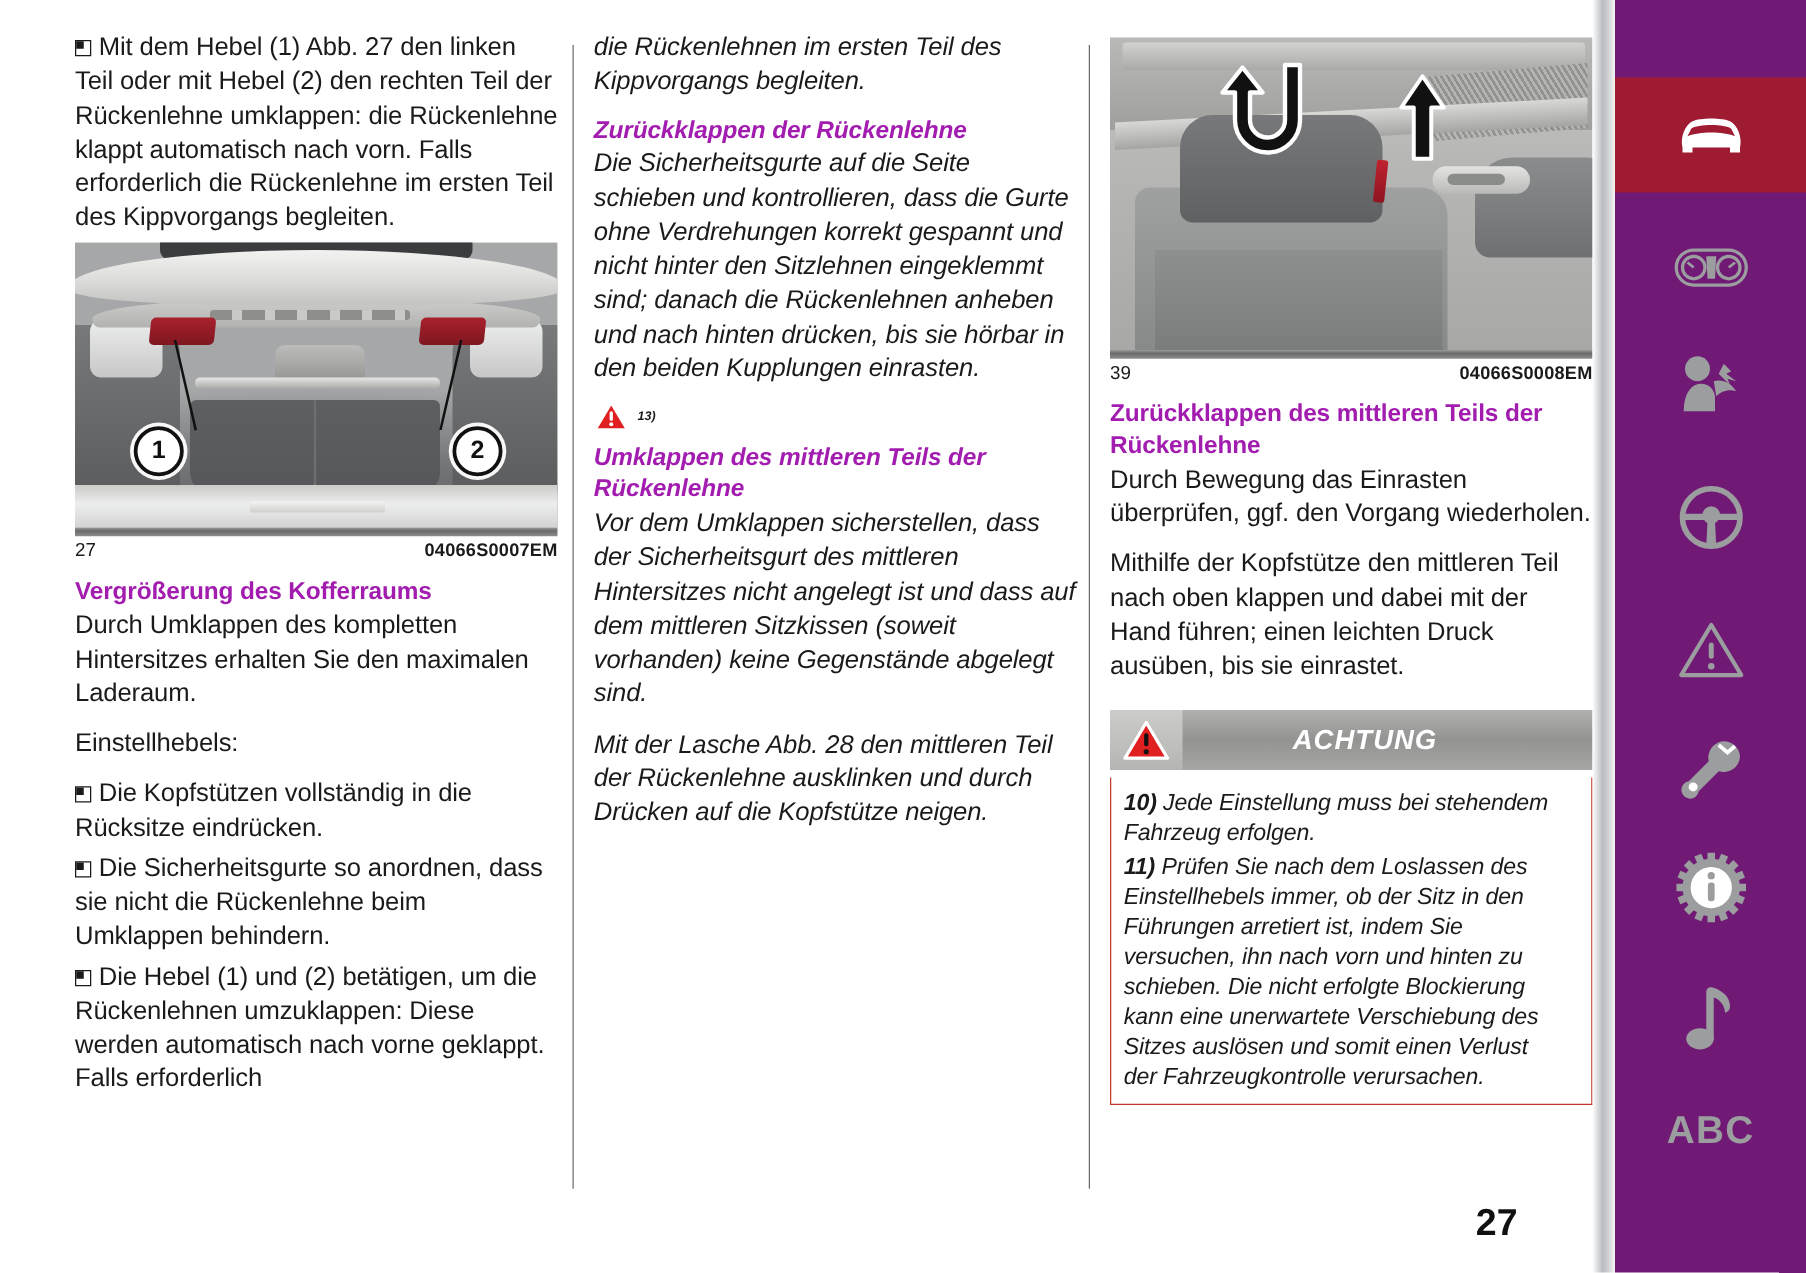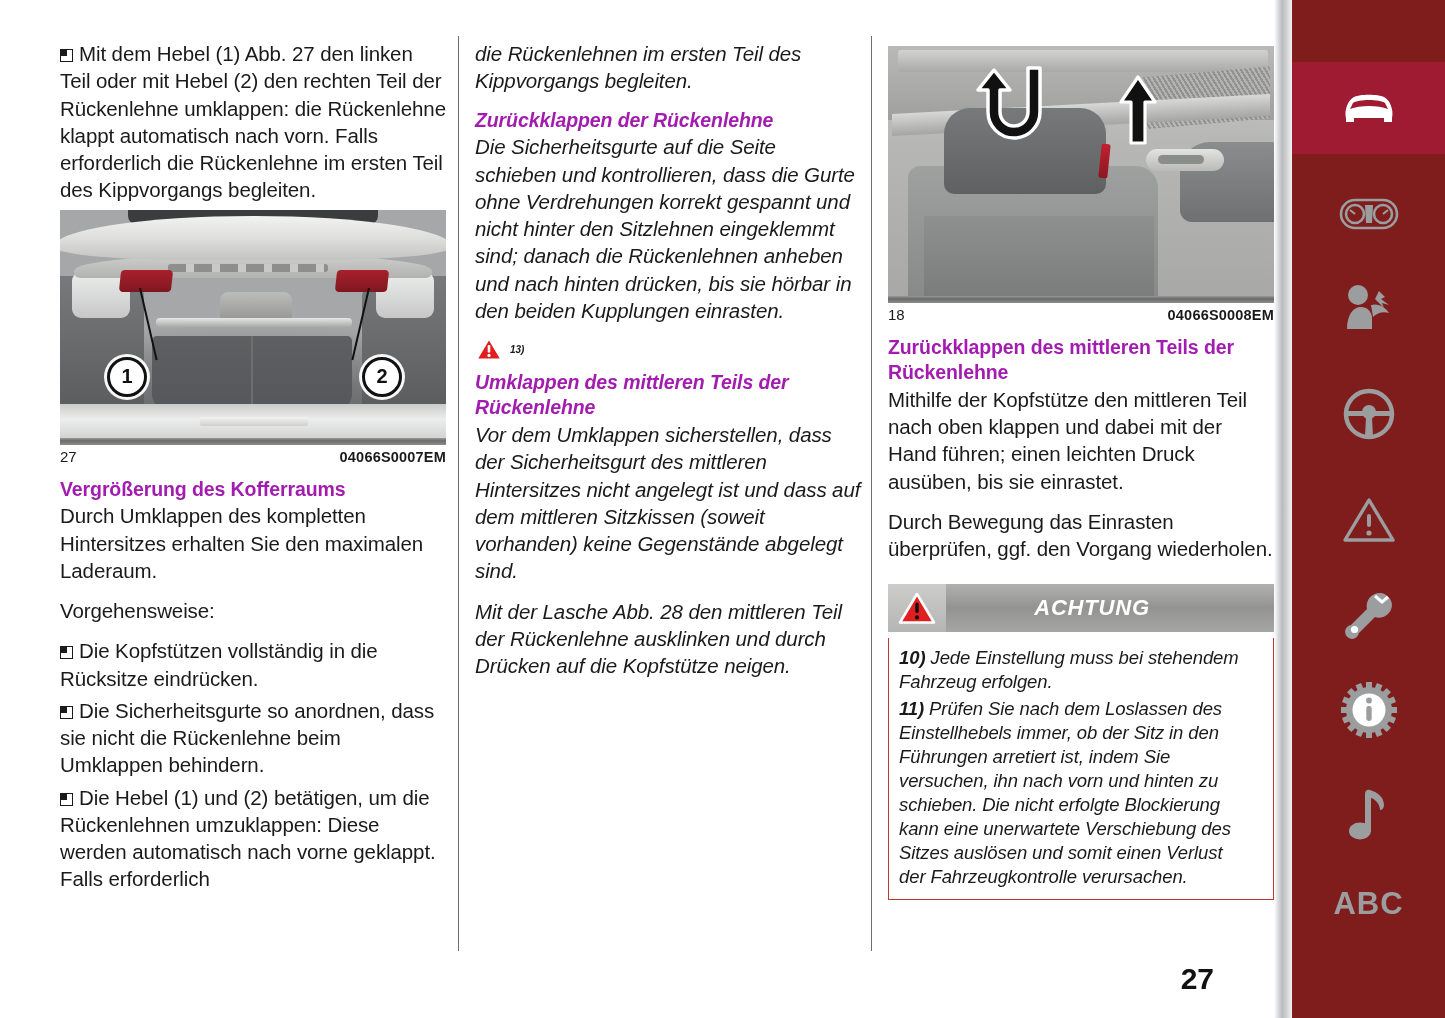--- a/index.html
+++ b/index.html
@@ -19,21 +19,21 @@
   
   .page {
     position: absolute;
     left: 0; top: 0;
     width: 1274px;
     height: 1018px;
     background: #fff;
   }
   .col {
     position: absolute;
-    top: 40px;
+    top: 24px;
     width: 386px;
   }
   .col-1 { left: 60px; }
   .col-2 { left: 475px; font-style: italic; }
   .col-3 { left: 888px; }
 
   .divider {
     position: absolute;
     top: 36px;
     width: 1px;
@@ -326,21 +326,21 @@
   .spine {
     position: absolute;
     left: 1274px; top: 0;
     width: 18px; height: 1018px;
     background: linear-gradient(90deg,#ffffff 0%, #b9bcc0 45%, #cfd1d3 70%, #f4f4f4 100%);
   }
   .sidebar {
     position: absolute;
     left: 1292px; top: 0;
     width: 153px; height: 1018px;
-    background: #7f1d1d;
+    background: #701a75;
   }
   .side-item {
     position: absolute;
     left: 0;
     width: 153px;
     height: 92px;
     display: flex;
     align-items: center;
     justify-content: center;
     color: #9b9d9f;
@@ -399,21 +399,21 @@
       </div>
       <div class="fig-rule"></div>
       <div class="fig-cap">
         <span>27</span>
         <span class="code">04066S0007EM</span>
       </div>
     </div>
 
     <div class="h-red">Vergrößerung des Kofferraums</div>
     <p>Durch Umklappen des kompletten Hintersitzes erhalten Sie den maximalen Laderaum.</p>
-    <p>Vorgehensweise:</p>
+    <p>Einstellhebels:</p>
 
     <div class="bullet-row">
       <span class="bullet-glyph"></span><span>Die Kopfstützen vollständig in die Rücksitze eindrücken.</span>
     </div>
     <div class="bullet-row">
       <span class="bullet-glyph"></span><span>Die Sicherheitsgurte so anordnen, dass sie nicht die Rückenlehne beim Umklappen behindern.</span>
     </div>
     <div class="bullet-row">
       <span class="bullet-glyph"></span><span>Die Hebel (1) und (2) betätigen, um die Rückenlehnen umzuklappen: Diese werden automatisch nach vorne geklappt. Falls erforderlich</span>
     </div>
@@ -458,28 +458,28 @@
         <svg class="arrow-curved" width="78" height="82" viewBox="0 0 78 82">
           <path d="M8 78 L8 34 A26 26 0 0 1 60 34 L60 56 L70 56 L54 76 L38 56 L48 56 L48 34 A14 14 0 0 0 20 34 L20 78 Z" transform="rotate(180 39 41)" fill="#111111" stroke="#ffffff" stroke-width="3.5" stroke-linejoin="round"></path>
         </svg>
 
         <svg class="arrow-up" width="40" height="72" viewBox="0 0 40 72">
           <path d="M20 3 L37 28 L27 28 L27 69 L13 69 L13 28 L3 28 Z" fill="#111111" stroke="#ffffff" stroke-width="3.2" stroke-linejoin="round"></path>
         </svg>
       </div>
       <div class="fig-rule"></div>
       <div class="fig-cap">
-        <span>18</span>
+        <span>39</span>
         <span class="code">04066S0008EM</span>
       </div>
     </div>
 
     <div class="h-red">Zurückklappen des mittleren Teils der Rückenlehne</div>
+    <p>Durch Bewegung das Einrasten überprüfen, ggf. den Vorgang wiederholen.</p>
     <p>Mithilfe der Kopfstütze den mittleren Teil nach oben klappen und dabei mit der Hand führen; einen leichten Druck ausüben, bis sie einrastet.</p>
-    <p>Durch Bewegung das Einrasten überprüfen, ggf. den Vorgang wiederholen.</p>
 
     <div class="achtung">
       <div class="achtung-bar">
         <div class="achtung-iconbox">
           <svg width="38" height="33" viewBox="0 0 38 33">
             <path d="M19 2 L36 30.5 L2 30.5 Z" fill="#E02020" stroke="#ffffff" stroke-width="2.6" stroke-linejoin="round"></path>
             <rect x="17.3" y="10.5" width="3.4" height="10.5" rx="1.6" fill="#111111"></rect>
             <circle cx="19" cy="25.4" r="2.1" fill="#111111"></circle>
           </svg>
         </div>

